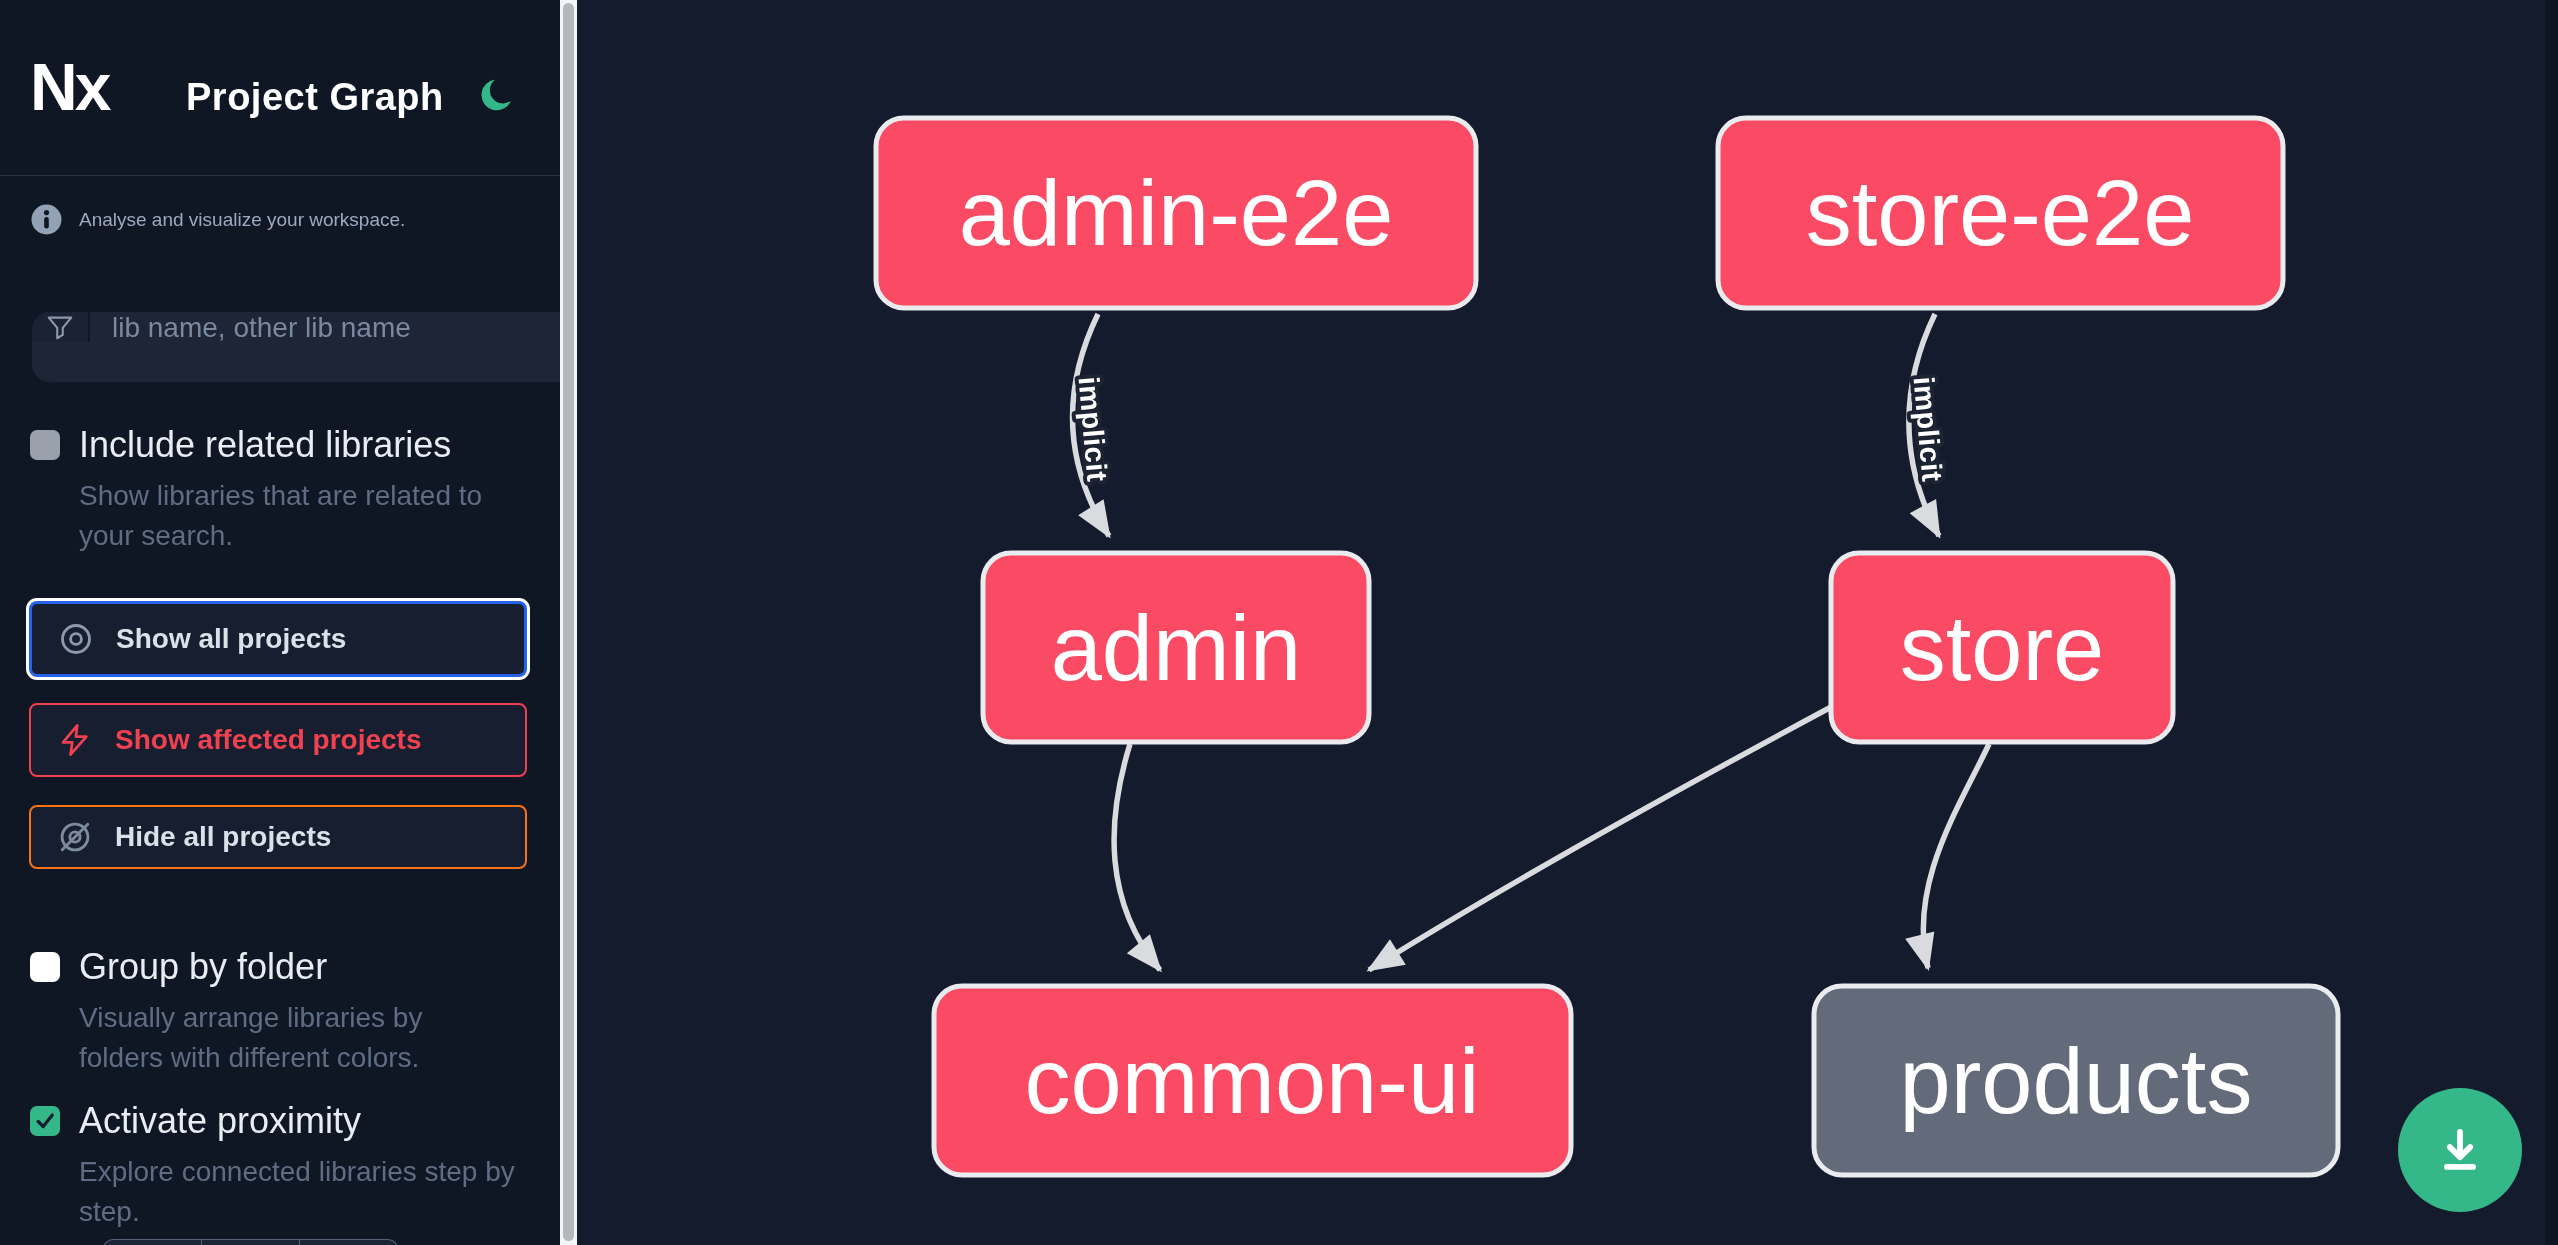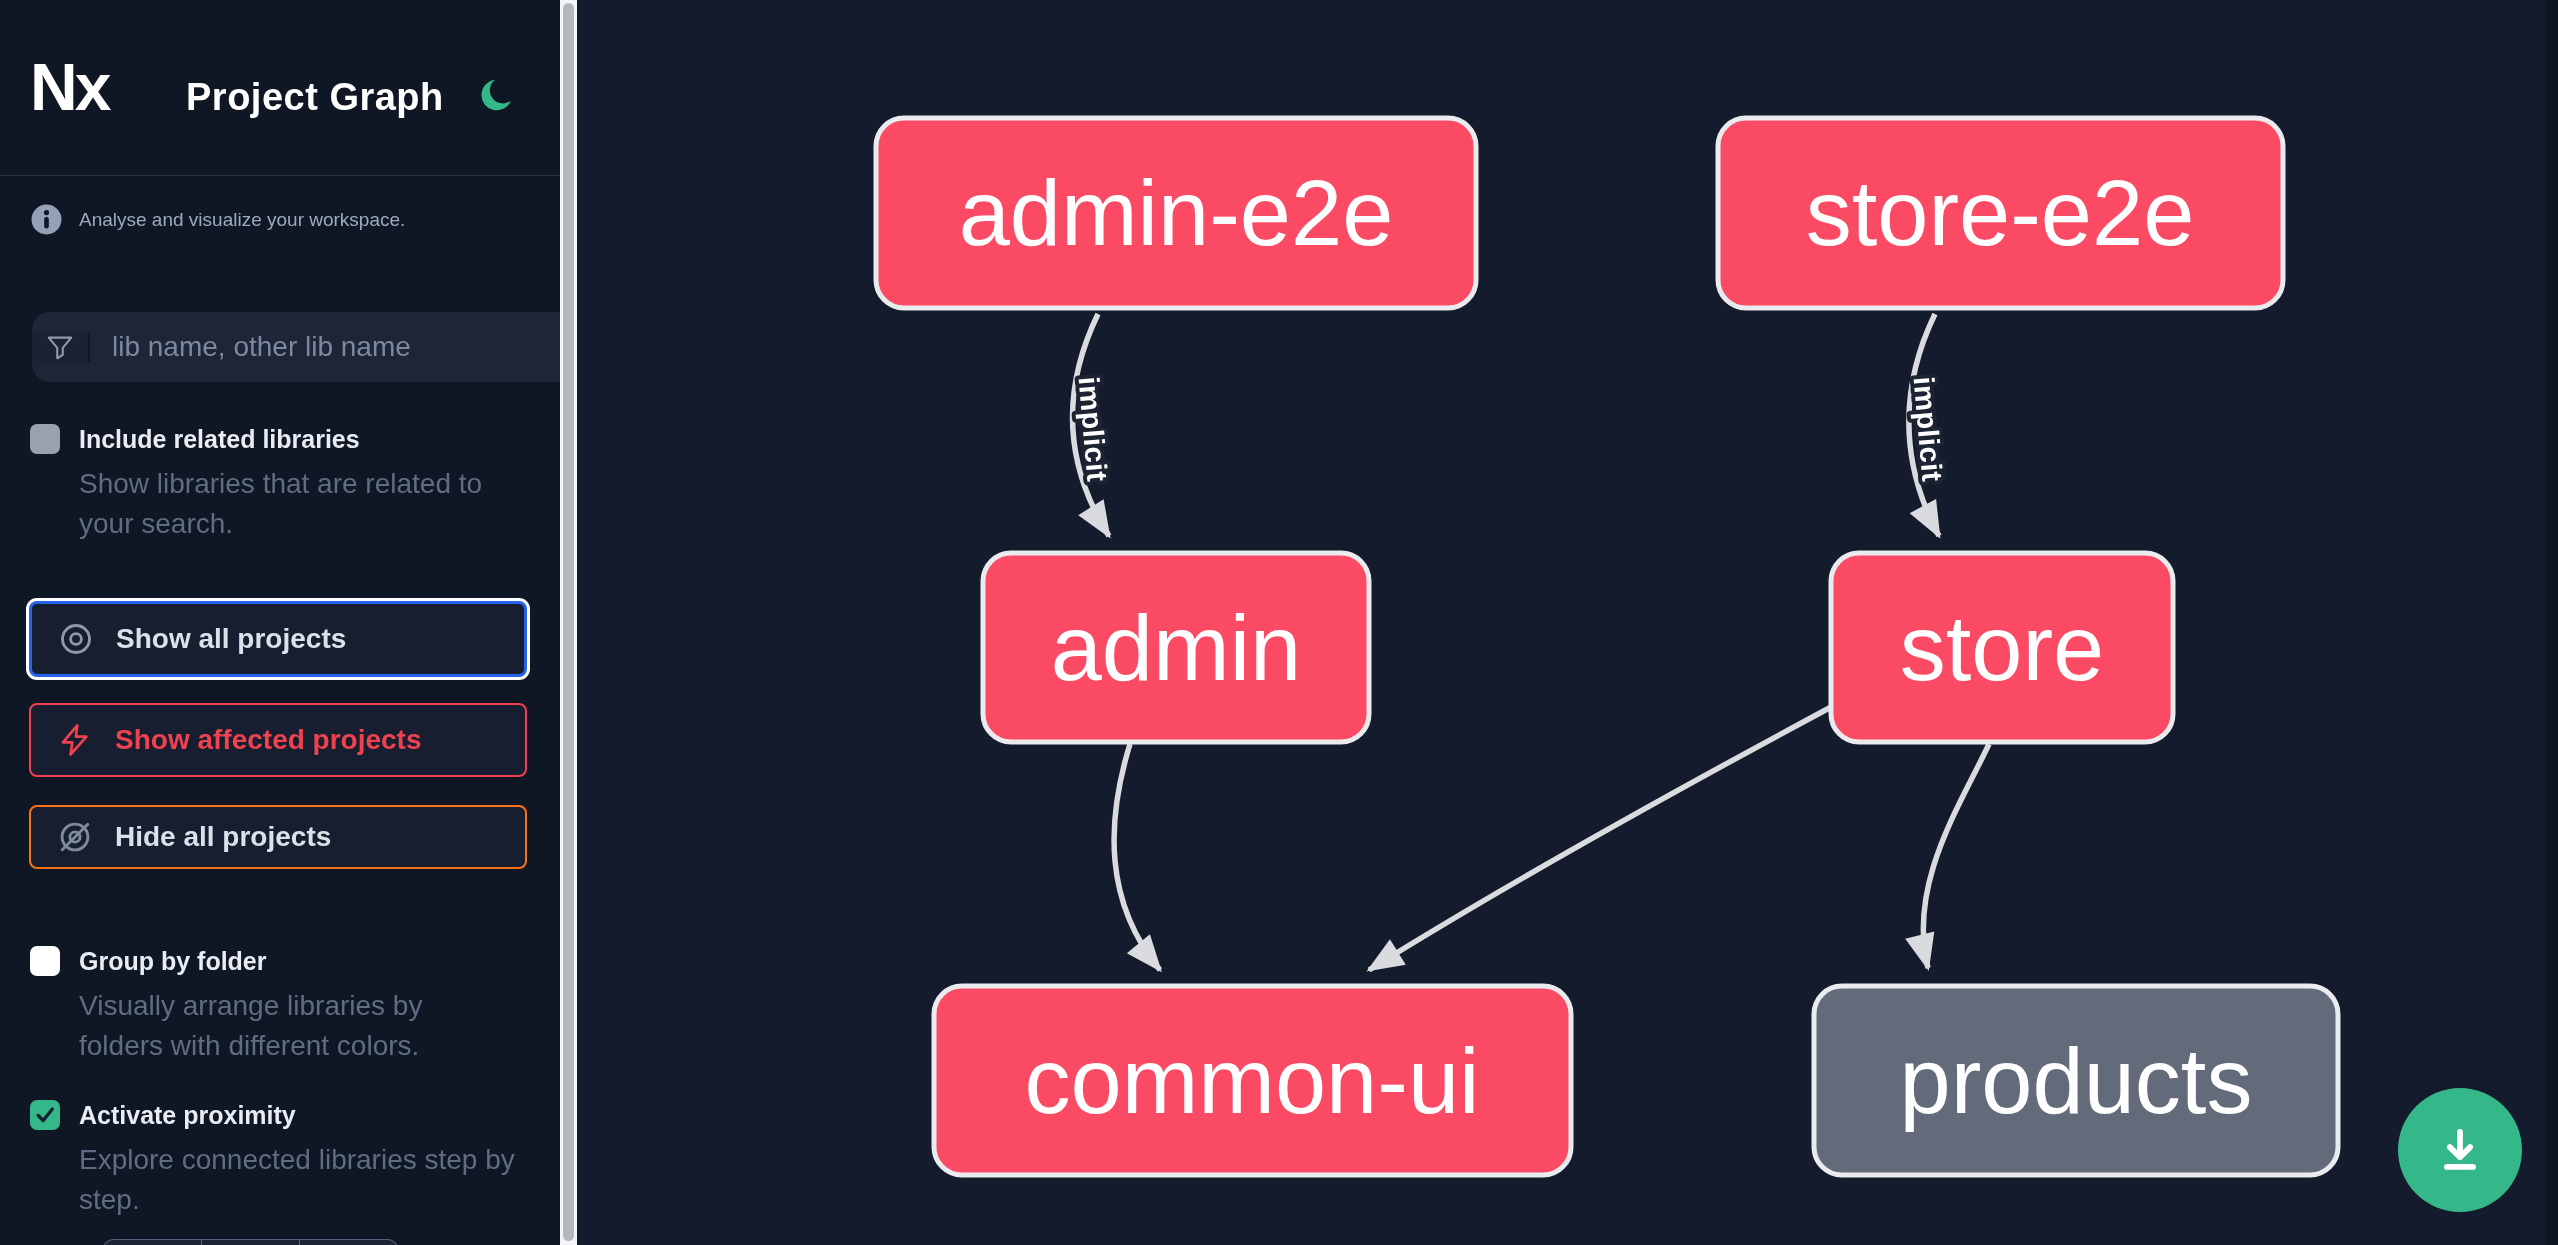--- a/index.html
+++ b/index.html
@@ -27,21 +27,21 @@
   }
   .theme-toggle {
     position:absolute; left:478px; top:76px; width:40px; height:40px;
     background:none; border:none; cursor:pointer;
   }
   .tagline { position:absolute; left:31px; top:204px; display:flex; align-items:center; gap:17px; }
   .tagline-text { font-size:19px; color:#9baabf; }
 
   .search {
     position:absolute; left:32px; top:312px; width:580px; height:70px;
-    background:#1d2537; border-radius:18px; display:flex; align-items:center; overflow:hidden;
+    background:#1d2537; border-radius:18px; display:flex; align-items:flex-start; overflow:hidden;
   }
   .search-iconcell {
     width:58px; flex:0 0 58px; display:flex; align-items:center; justify-content:center;
     background:#1a2234; border-right:2px solid #0f1726;
   }
   .search input {
     flex:1; background:transparent; border:none; outline:none;
     padding:0 22px; font-size:28px; color:#e6ecf5;
     font-family:"Liberation Sans", sans-serif;
   }
@@ -49,21 +49,21 @@
 
   .toggle { position:absolute; left:30px; }
   .toggle-row { display:flex; align-items:center; gap:19px; }
   .checkbox {
     width:30px; height:30px; border-radius:7px; flex:0 0 30px;
     display:flex; align-items:center; justify-content:center;
   }
   .cb-gray  { background:#9aa1ad; }
   .cb-white { background:#ffffff; }
   .cb-green { background:#35b889; }
-  .toggle-label { font-size:25px; font-weight:700; color:#e9edf3; }
+  .toggle-label { font-size:36px; font-weight:400; color:#e9edf3; }
   .toggle-desc  { margin:10px 0 0 49px; font-size:28px; line-height:40px; color:#5f6d83; }
   .w1 { width:455px; } .w2 { width:430px; } .w3 { width:450px; }
 
   .sb-btn {
     position:absolute; left:29px; width:498px;
     display:flex; align-items:center; gap:22px; padding-left:26px;
     background:#161e2f; border-radius:8px; cursor:pointer;
     font-size:28px; font-weight:700; color:#dbe1e9;
     font-family:"Liberation Sans", sans-serif;
   }

